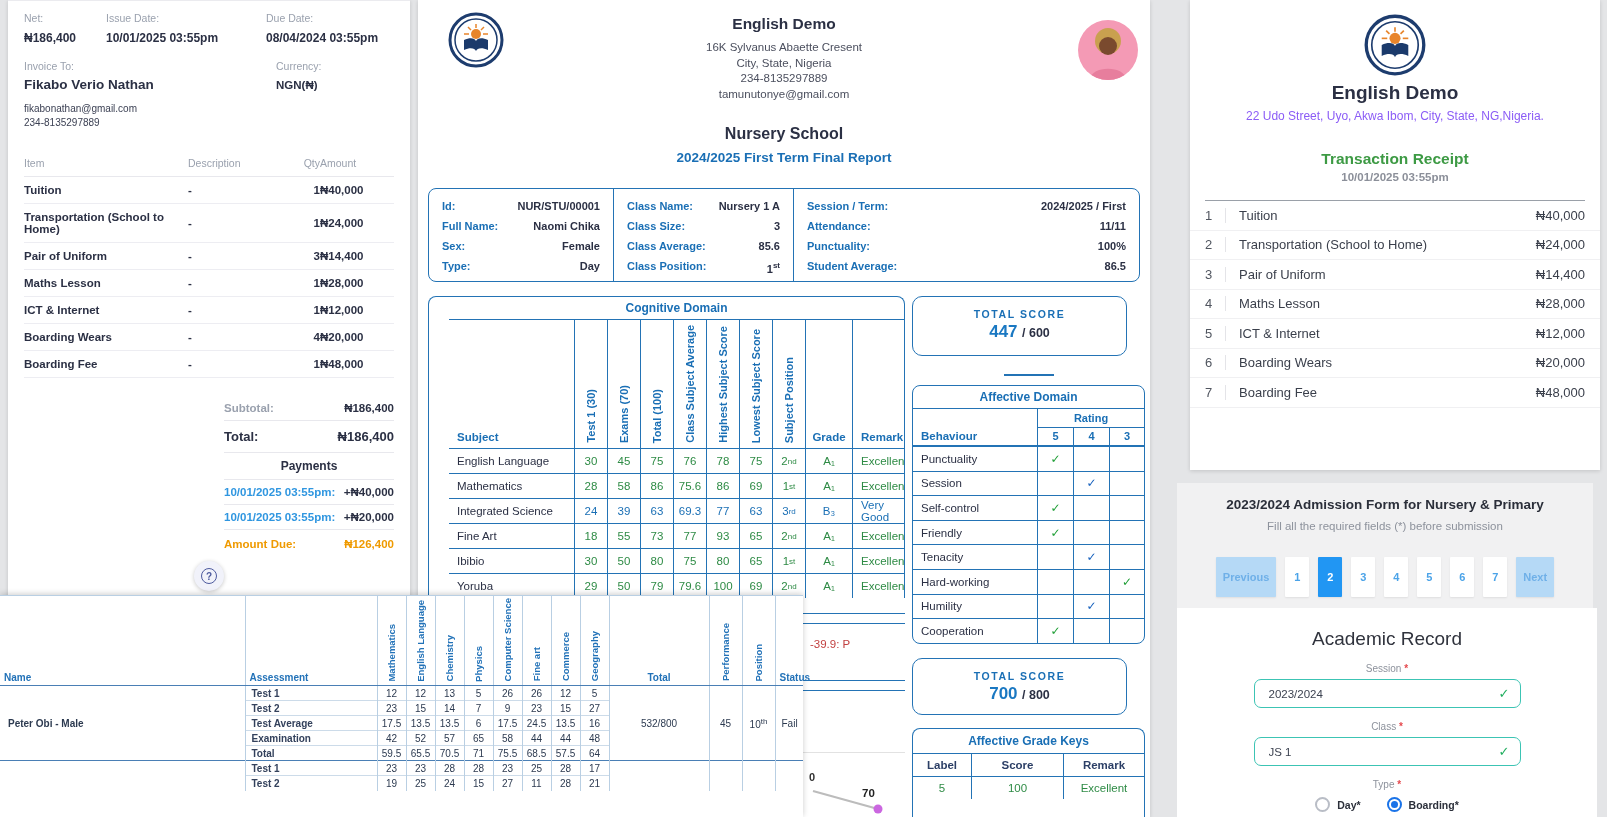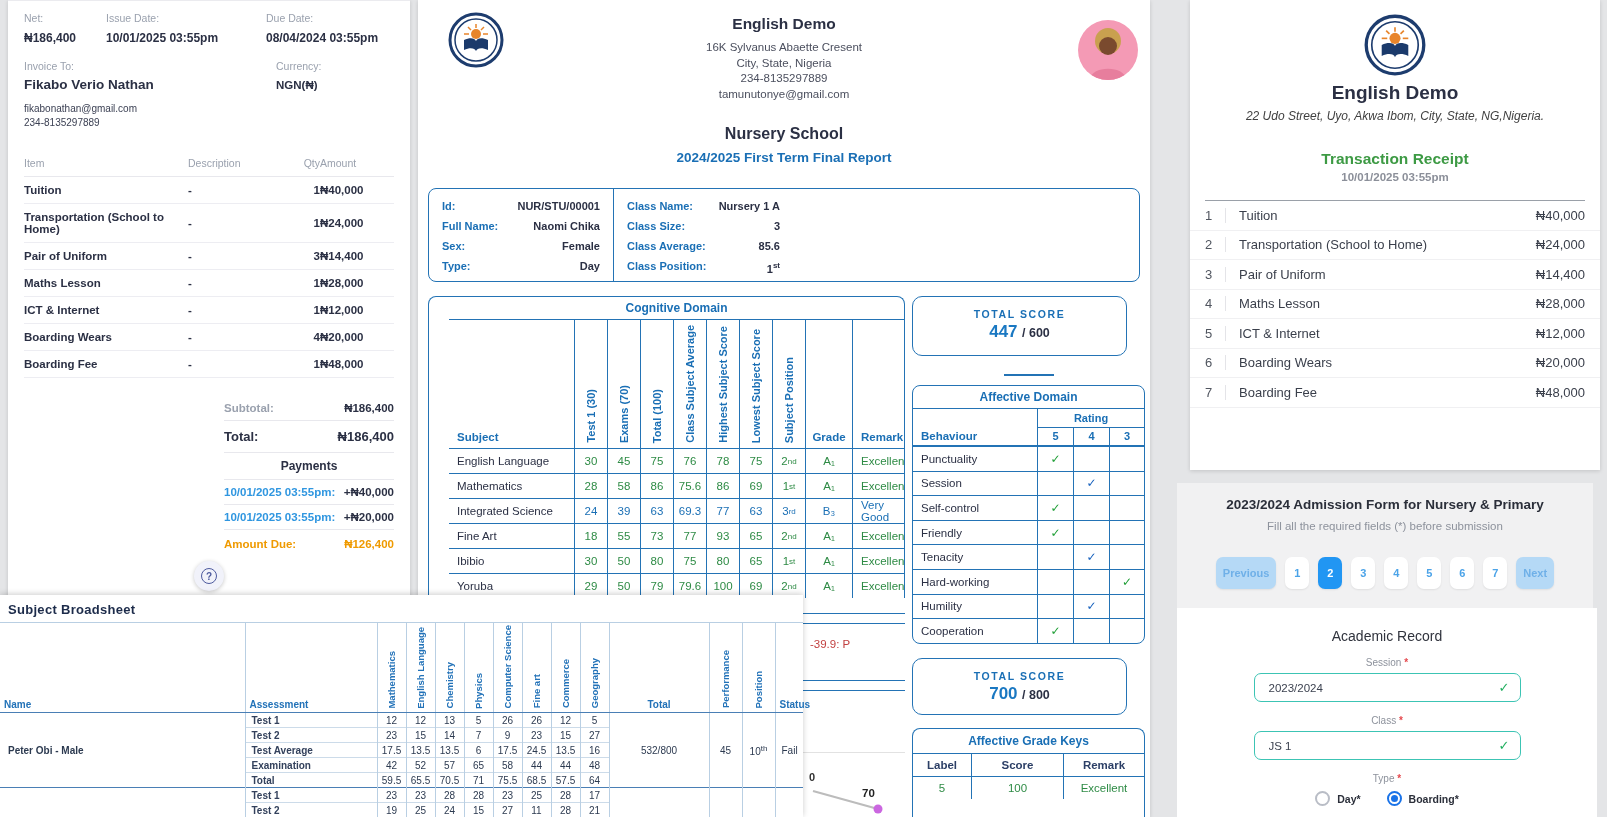--- a/index.html
+++ b/index.html
@@ -118,41 +118,41 @@
   .bs-table td{height:15px;padding:0 3px;font-size:10px;color:#2c3a50;text-align:center;border-top:1px solid #ccdbe9;}
   .bs-table tr.sep > td{border-top:1.5px solid #4a7fb5;}
   td.bs-name{text-align:left;font-weight:bold;padding-left:8px;border-left:none;}
   td.bs-assess{text-align:left;font-weight:bold;color:#33415c;padding-left:6px;}
   td.bs-status{text-align:left;padding-left:6px;}
 
   
   .receipt{position:absolute;left:1190px;top:0;width:410px;height:470px;background:#fff;box-shadow:0 1px 4px rgba(0,0,0,.15);}
   .rc-logo{margin:14px auto 0;width:62px;height:62px;}
   .rc-name{text-align:center;font-size:19px;font-weight:bold;color:#2b3044;margin-top:6px;}
-  .rc-addr{text-align:center;font-size:12px;color:#404040;margin-top:5px;font-style:italic;}
+  .rc-addr{text-align:center;font-size:12px;color:#8b5cf6;margin-top:5px;}
   .rc-title{text-align:center;font-size:15.5px;font-weight:bold;color:#3d9a44;margin-top:27px;}
   .rc-date{text-align:center;font-size:11.5px;font-weight:bold;color:#8b8f99;margin-top:3px;}
   .rc-divider{border-top:1.5px solid #9aa0a8;margin:17px 15px 0;}
   .rc-row{display:flex;align-items:center;padding:0 15px;height:29.5px;border-bottom:1px solid #f0f0f2;font-size:13px;color:#3a3f4b;}
   .rc-num{width:20px;color:#50555f;}
   .rc-vsep{width:1px;height:15px;background:#e4e4e8;margin-right:13px;}
   .rc-item{flex:1;}
 
   
   .admission{position:absolute;left:1177px;top:483px;width:416px;height:125px;background:#f1f1f2;}
   .ad-title{text-align:center;font-size:13.5px;font-weight:bold;color:#2b2f3a;margin-top:14px;}
   .ad-sub{text-align:center;font-size:11.5px;color:#8d929c;margin-top:8px;}
   .ad-pages{display:flex;justify-content:center;gap:9px;margin-top:25px;}
-  .pg-btn{min-width:24px;height:32px;border-radius:7px;background:#fff;color:#4ba3e8;font-size:11px;font-weight:bold;display:flex;align-items:center;justify-content:center;padding:0 7px;box-shadow:0 1px 2px rgba(0,0,0,.08);cursor:pointer;}
+  .pg-btn{min-width:24px;height:40px;border-radius:1px;background:#fff;color:#4ba3e8;font-size:11px;font-weight:bold;display:flex;align-items:center;justify-content:center;padding:0 7px;box-shadow:0 1px 2px rgba(0,0,0,.08);cursor:pointer;}
   .pg-btn.active{background:#2196f3;color:#fff;}
   .pg-btn.nav{background:#b5d9f6;color:#6fb0e8;}
 
   
   .academic{position:absolute;left:1177px;top:608px;width:420px;height:209px;background:#fff;}
-  .ac-title{text-align:center;font-size:14px;color:#30333d;margin-top:20px;}
+  .ac-title{text-align:center;font-size:19px;color:#30333d;margin-top:20px;}
   .ac-label{text-align:center;font-size:10px;color:#8d929c;margin-top:13px;}
   .ac-label .req{color:#e5484d;font-weight:bold;}
   .ac-field{position:relative;width:267px;margin:5px auto 0;height:29px;border:1.5px solid #3cc4b4;border-radius:7px;display:flex;align-items:center;background:#fff;}
   .ac-field input{border:none;outline:none;background:transparent;font-size:11.5px;color:#3c4250;padding-left:14px;width:220px;font-family:"Liberation Sans","DejaVu Sans",sans-serif;}
   .ac-check{position:absolute;right:10px;color:#1fae5e;font-weight:bold;font-size:13px;}
   .radio-row{display:flex;justify-content:center;gap:26px;margin-top:7px;align-items:center;}
   .radio{display:flex;align-items:center;gap:7px;font-size:10.5px;font-weight:bold;color:#2b2f3a;cursor:pointer;}
   .rdot{width:15px;height:15px;border-radius:50%;border:2px solid #b9bdc6;background:#fff;display:inline-block;position:relative;}
   .rdot.sel{border-color:#1a73e8;}
   .rdot.sel::after{content:"";position:absolute;inset:2px;background:#1a73e8;border-radius:50%;}
@@ -340,20 +340,38 @@
             <span class="i-lab">Class Size:</span>
             <span class="i-val">3</span>
           </div>
           <div class="info-row">
             <span class="i-lab">Class Average:</span>
             <span class="i-val">85.6</span>
           </div>
           <div class="info-row">
             <span class="i-lab">Class Position:</span>
             <span class="i-val">1<sup>st</sup></span>
+          </div>
+        </div>
+        <div class="info-col">
+          <div class="info-row">
+            <span class="i-lab">Session / Term:</span>
+            <span class="i-val">2024/2025 / First</span>
+          </div>
+          <div class="info-row">
+            <span class="i-lab">Attendance:</span>
+            <span class="i-val">11/11</span>
+          </div>
+          <div class="info-row">
+            <span class="i-lab">Punctuality:</span>
+            <span class="i-val">100%</span>
+          </div>
+          <div class="info-row">
+            <span class="i-lab">Student Average:</span>
+            <span class="i-val">86.5</span>
           </div>
         </div>
       </div>
 
     <div class="cog-box">
       <div class="cog-title">Cognitive Domain</div>
       <div class="cog-grid" id="cog-grid">
           <div class="cog-h subj">Subject</div>
           <div class="cog-h rot bl">
             <span>Test 1 (30)</span>
@@ -540,21 +558,20 @@
           <div class="key-h bl">Score</div>
           <div class="key-h bl">Remark</div>
           <div class="key-v">5</div>
           <div class="key-v bl">100</div>
           <div class="key-v bl">Excellent</div>
         </div>
     </div>
   </section>
 
   <section class="broadsheet">
-    <div class="bs-title">Subject Broadsheet</div>
     <table class="bs-table" id="bs-table">
         <colgroup>
           <col style="width: 245px;">
           <col style="width: 132px;">
           <col style="width: 29px;">
           <col style="width: 29px;">
           <col style="width: 29px;">
           <col style="width: 29px;">
           <col style="width: 29px;">
           <col style="width: 29px;">

